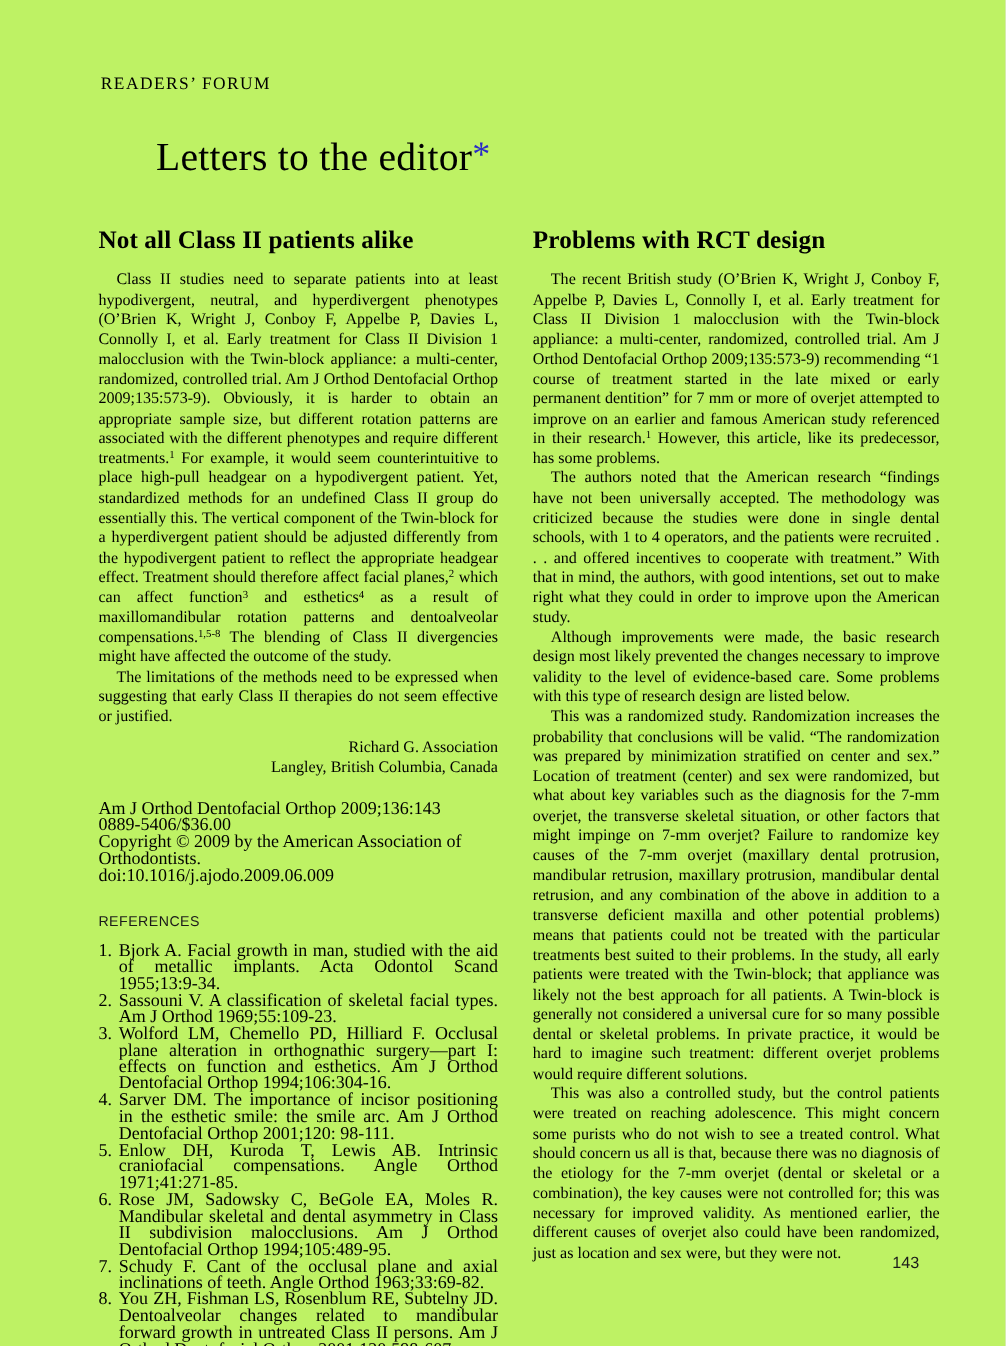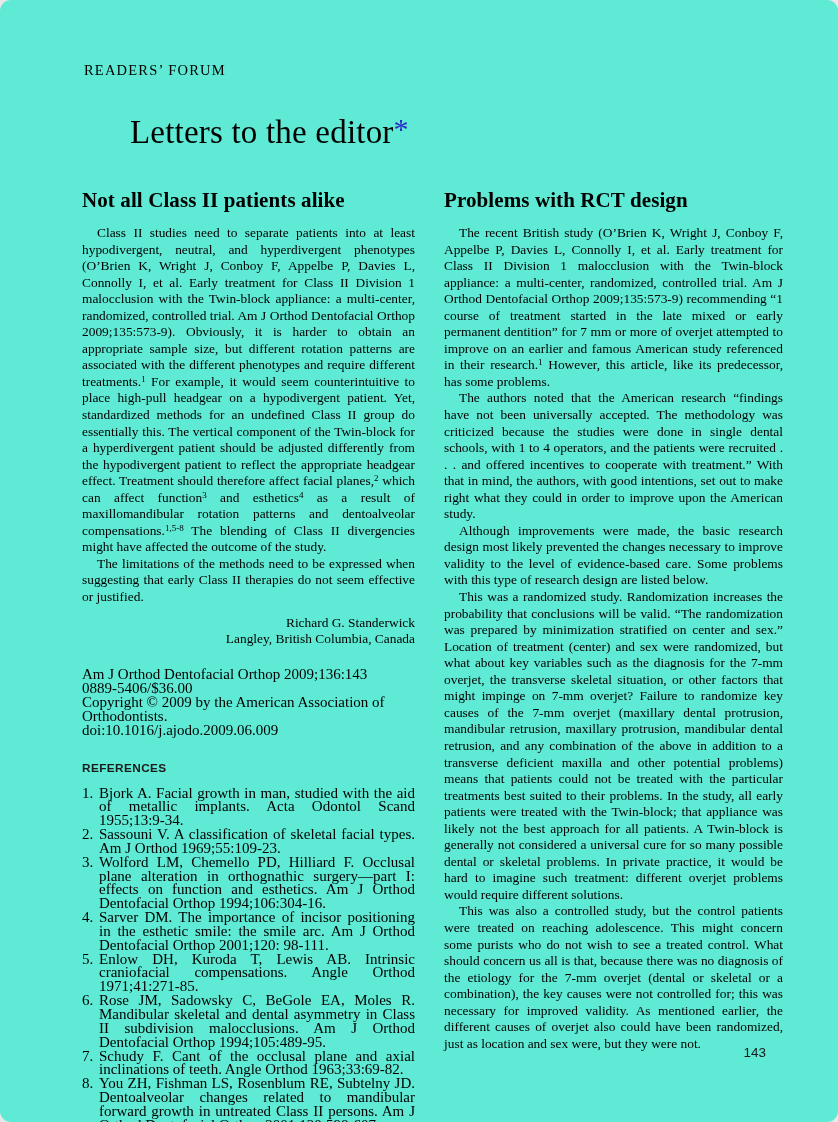--- a/index.html
+++ b/index.html
@@ -1,25 +1,24 @@
 <!DOCTYPE html>
 <html><head>
 <meta charset="utf-8">
 <style>
   * { margin:0; padding:0; box-sizing:border-box; }
   html,body { background:#e8e8e8; }
   .page {
     position:relative;
     width:838px; height:1122px;
     margin:0 auto;
-    background:#5eead4;
+    background:#bef264;
     font-family:"Liberation Serif", serif;
     color:#000;
     overflow:hidden;
-    border-radius:11px;
   }
   .masthead {
     position:absolute; left:84px; top:62px;
     font-size:14.5px; letter-spacing:1.2px;
     font-weight:400;
   }
   .article-title {
     position:absolute; left:82px; top:112px;
     font-size:33px; font-weight:400; letter-spacing:0.2px;margin-left:48px;
   }
@@ -45,21 +44,21 @@
     font-size:13.4px; line-height:16.2px;
   }
   .journal-info {
     margin-top:21px;
     font-size:15px; line-height:13.9px;
   }
   .refs-heading {
     margin-top:23px;
     font-family:"Liberation Sans", sans-serif;
     font-size:11.8px; letter-spacing:0.4px;
-    font-weight:700; color:#1a1a1a;
+    font-weight:400; color:#1a1a1a;
   }
   ol.refs {
     margin-top:12px; list-style:none;
     counter-reset: refnum;
     font-size:15px; line-height:13.85px;
   }
   ol.refs li {
     counter-increment: refnum;
     position:relative;
     padding-left:17px;
@@ -90,21 +89,21 @@
 
   <h1 class="article-title"><span>Letters to the editor</span><span class="star" style="color: rgb(42, 42, 200);">*</span></h1>
 
   <div class="col col-left">
     <h2 class="section-heading">Not all Class II patients alike</h2>
 
     <p class="body">Class II studies need to separate patients into at least hypodivergent, neutral, and hyperdivergent phenotypes (O’Brien K, Wright J, Conboy F, Appelbe P, Davies L, Connolly I, et al. Early treatment for Class II Division 1 malocclusion with the Twin-block appliance: a multi-center, randomized, controlled trial. Am J Orthod Dentofacial Orthop 2009;135:573-9). Obviously, it is harder to obtain an appropriate sample size, but different rotation patterns are associated with the different phenotypes and require different treatments.<sup>1</sup> For example, it would seem counterintuitive to place high-pull headgear on a hypodivergent patient. Yet, standardized methods for an undefined Class II group do essentially this. The vertical component of the Twin-block for a hyperdivergent patient should be adjusted differently from the hypodivergent patient to reflect the appropriate headgear effect. Treatment should therefore affect facial planes,<sup>2</sup> which can affect function<sup>3</sup> and esthetics<sup>4</sup> as a result of maxillomandibular rotation patterns and dentoalveolar compensations.<sup>1,5-8</sup> The blending of Class II divergencies might have affected the outcome of the study.</p>
     <p class="body">The limitations of the methods need to be expressed when suggesting that early Class II therapies do not seem effective or justified.</p>
 
     <div class="signature">
-      <div>Richard G. Standerwick</div>
+      <div>Richard G. Association</div>
       <div>Langley, British Columbia, Canada</div>
     </div>
 
     <div class="journal-info">
       <div>Am J Orthod Dentofacial Orthop 2009;136:143</div>
       <div>0889-5406/$36.00</div>
       <div>Copyright © 2009 by the American Association of Orthodontists.</div>
       <div>doi:10.1016/j.ajodo.2009.06.009</div>
     </div>
 

